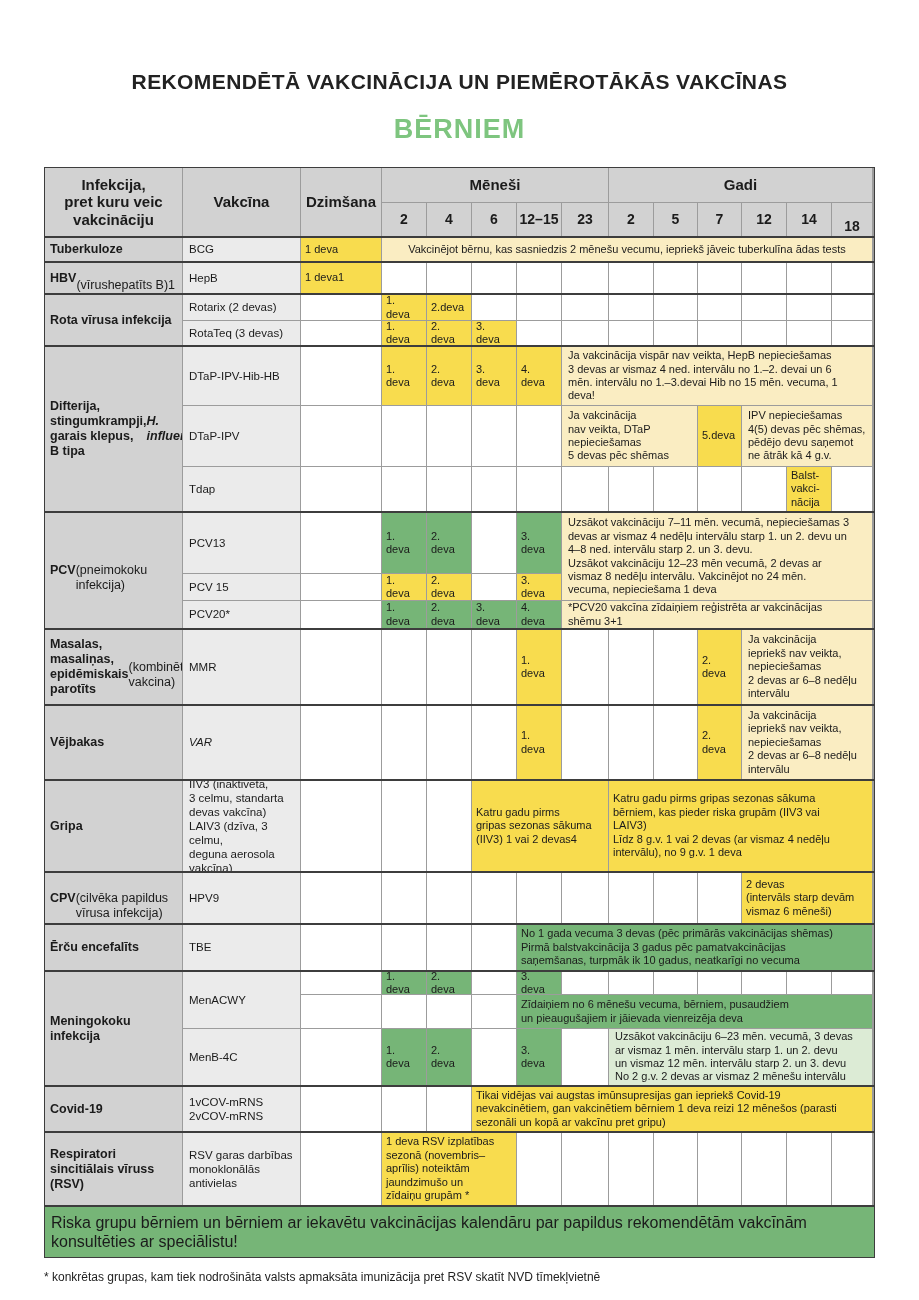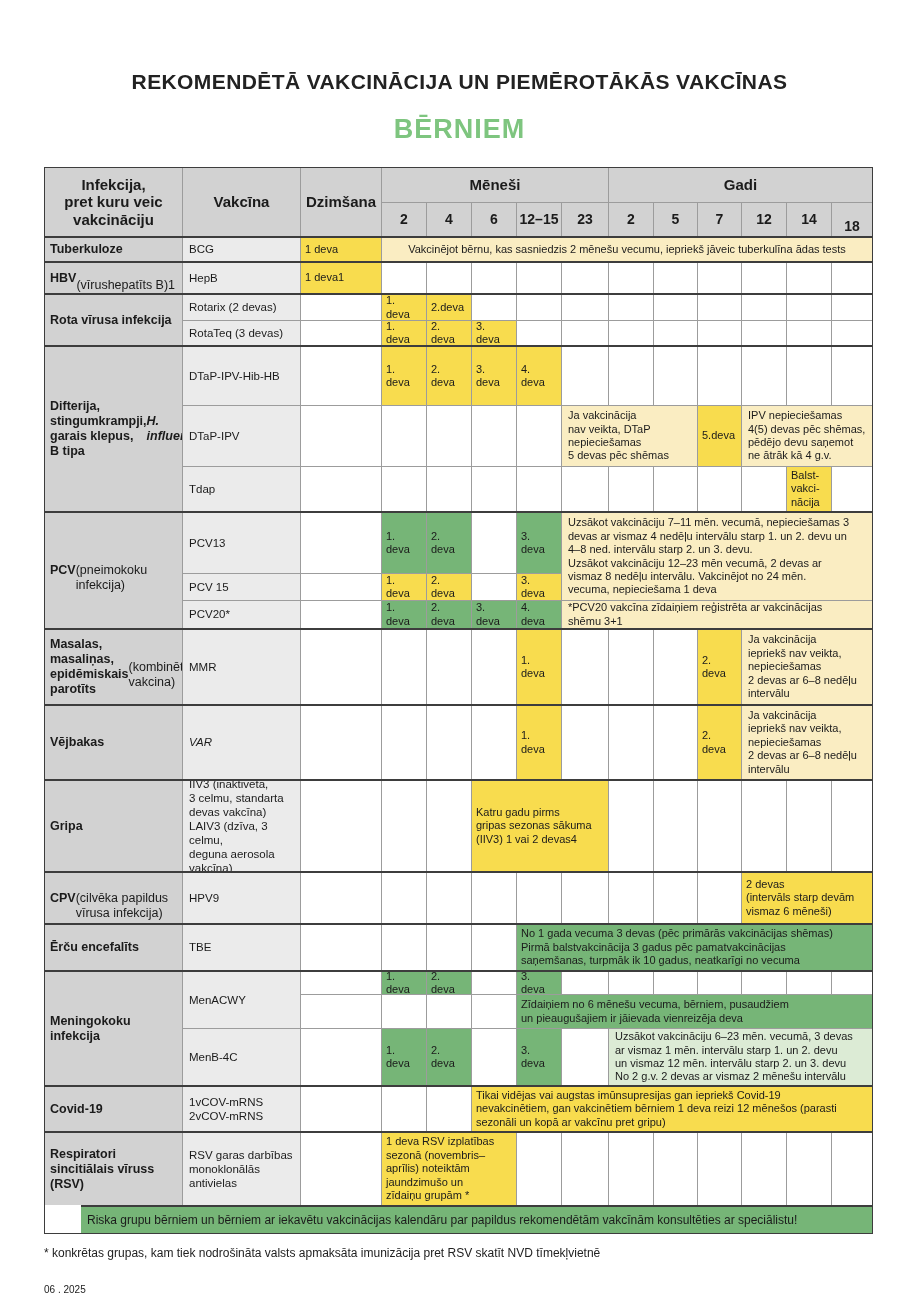--- a/index.html
+++ b/index.html
@@ -19,21 +19,21 @@
   .c-vac{background:var(--cell_gray);padding:3px 6px;font-size:11.5px;}
   .c-yellow{background:var(--yellow);padding:2px 4px;}
   .c-lightyellow{background:var(--light_yellow);padding:2px 6px;}
   .c-green{background:var(--green);padding:2px 4px;}
   .c-lightgreen{background:var(--light_green);padding:2px 6px;}
   .content-cell{z-index:2;}
   .a-center{justify-content:center;text-align:center;}
   .hcell{background:var(--header_gray);font-weight:bold;justify-content:center;text-align:center;font-size:15px;line-height:1.15;}
   .tick{font-size:14px;}
   .tick-low{align-items:flex-end;padding-bottom:2px;}
-  .footer-bar{background:var(--green);border-top:2px solid var(--dark_line);padding:6px 6px;font-size:12px;line-height:1.2;margin-left:36px;}
+  .footer-bar{background:var(--green);border-top:2px solid var(--dark_line);padding:6px 6px;font-size:16px;line-height:1.2;}
   .footnote{margin-top:12px;font-size:12px;color:#222;}
   .date{margin-top:24px;font-size:10px;color:#222;}
 </style>
 </head>
 <body>
 
 <div class="page">
   <div class="content">
     <div class="title">REKOMENDĒTĀ VAKCINĀCIJA UN PIEMĒROTĀKĀS VAKCĪNAS</div>
     <div class="subtitle">BĒRNIEM</div>
@@ -146,20 +146,24 @@
             <div class="cell c-white" style="grid-area: 1 / 9;"></div>
             <div class="cell c-white" style="grid-area: 1 / 10;"></div>
             <div class="cell c-white" style="grid-area: 1 / 11;"></div>
             <div class="cell c-white" style="grid-area: 1 / 12;"></div>
             <div class="cell c-white" style="grid-area: 1 / 13;"></div>
             <div class="cell c-white" style="grid-area: 1 / 14;"></div>
             <div class="cell content-cell c-yellow" style="grid-area: 1 / 4 / span 1 / span 1;">1. deva</div>
             <div class="cell content-cell c-yellow" style="grid-area: 1 / 5 / span 1 / span 1;">2. deva</div>
             <div class="cell content-cell c-yellow" style="grid-area: 1 / 6 / span 1 / span 1;">3. deva</div>
             <div class="cell content-cell c-yellow" style="grid-area: 1 / 7 / span 1 / span 1;">4. deva</div>
+            <div class="cell content-cell c-lightyellow" style="grid-area: 1 / 8 / span 1 / span 7;">Ja vakcinācija vispār nav veikta, HepB nepieciešamas
+3 devas ar vismaz 4 ned. intervālu no 1.–2. devai un 6
+mēn. intervālu no 1.–3.devai Hib no 15 mēn. vecuma, 1
+deva!</div>
             <div class="cell c-vac" style="grid-area: 2 / 2 / span 1;">DTaP-IPV</div>
             <div class="cell c-white" style="grid-area: 2 / 3;"></div>
             <div class="cell c-white" style="grid-area: 2 / 4;"></div>
             <div class="cell c-white" style="grid-area: 2 / 5;"></div>
             <div class="cell c-white" style="grid-area: 2 / 6;"></div>
             <div class="cell c-white" style="grid-area: 2 / 7;"></div>
             <div class="cell c-white" style="grid-area: 2 / 8;"></div>
             <div class="cell c-white" style="grid-area: 2 / 9;"></div>
             <div class="cell c-white" style="grid-area: 2 / 10;"></div>
             <div class="cell c-white" style="grid-area: 2 / 11;"></div>
@@ -319,20 +323,25 @@
             <div class="cell c-white" style="grid-area: 1 / 8;"></div>
             <div class="cell c-white" style="grid-area: 1 / 9;"></div>
             <div class="cell c-white" style="grid-area: 1 / 10;"></div>
             <div class="cell c-white" style="grid-area: 1 / 11;"></div>
             <div class="cell c-white" style="grid-area: 1 / 12;"></div>
             <div class="cell c-white" style="grid-area: 1 / 13;"></div>
             <div class="cell c-white" style="grid-area: 1 / 14;"></div>
             <div class="cell content-cell c-yellow" style="grid-area: 1 / 6 / span 1 / span 3;">Katru gadu pirms
 gripas sezonas sākuma
 (IIV3) 1 vai 2 devas4</div>
+            <div class="cell content-cell c-yellow" style="grid-area: 1 / 9 / span 1 / span 6;">Katru gadu pirms gripas sezonas sākuma
+bērniem, kas pieder riska grupām (IIV3 vai
+LAIV3)
+Līdz 8 g.v. 1 vai 2 devas (ar vismaz 4 nedēļu
+intervālu), no 9 g.v. 1 deva</div>
           </div>
           <div class="group" style="grid-template-rows: 50px;">
             <div class="cell c-inf" style="grid-area: 1 / 1 / 2;"><span class="seg-b">CPV</span><span class="seg-n">
 (cilvēka papildus
 vīrusa infekcija)</span></div>
             <div class="cell c-vac" style="grid-area: 1 / 2 / span 1;">HPV9</div>
             <div class="cell c-white" style="grid-area: 1 / 3;"></div>
             <div class="cell c-white" style="grid-area: 1 / 4;"></div>
             <div class="cell c-white" style="grid-area: 1 / 5;"></div>
             <div class="cell c-white" style="grid-area: 1 / 6;"></div>

